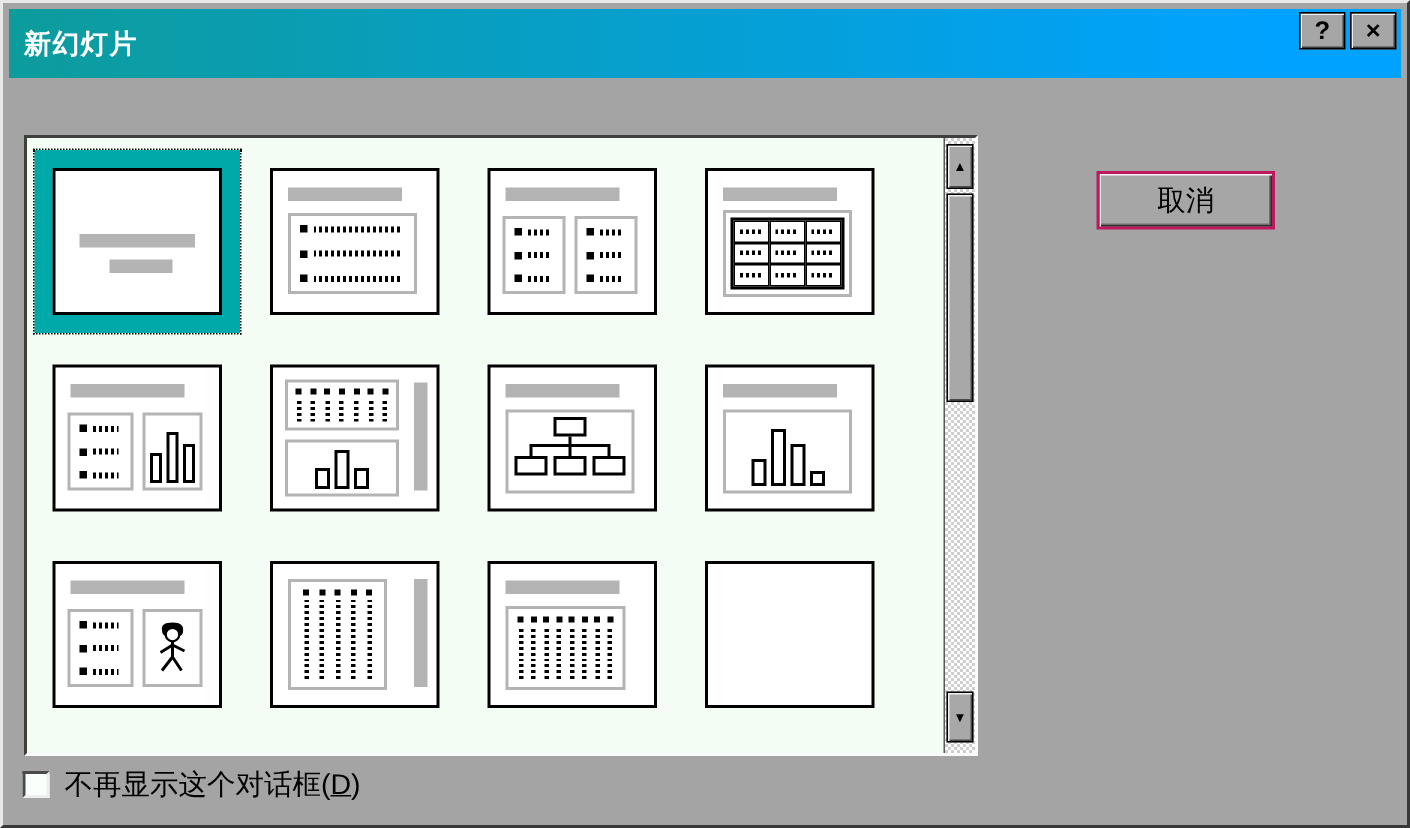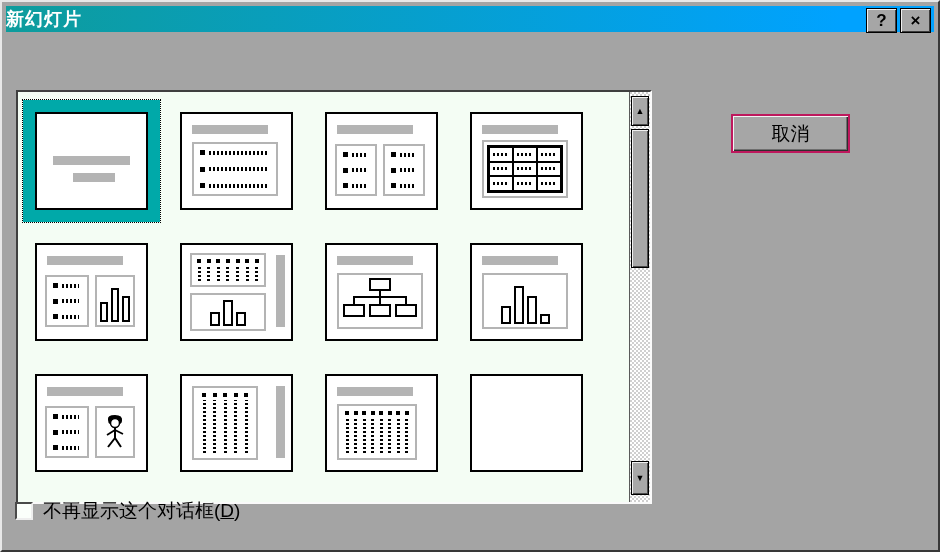--- a/index.html
+++ b/index.html
@@ -4,23 +4,23 @@
 <style>
   html,body { margin:0; padding:0; background:#7f7f7f; }
   * { box-sizing:border-box; }
   .dialog {
     position:relative; width:940px; height:552px; background:#a4a4a4;
     border:2px solid; border-color:#e8e8e8 #383838 #383838 #e8e8e8;
     font-family:"Liberation Sans", sans-serif; color:#000; overflow:hidden;
   }
   
   .titlebar {
-    position:absolute; left:4px; top:4px; right:4px; height:26px;
+    position:absolute; left:4px; top:4px; right:4px; height:46px;
     background:linear-gradient(90deg,#0d9c9c 0%, #00a2ff 90%);
-    display:flex; align-items:center; padding-left:0;
+    display:flex; align-items:center; padding-left:10px;
   }
   .title { color:#fff; font-weight:bold; font-size:18px; letter-spacing:1px; }
   .tb-btns { position:absolute; right:3px; top:2px; display:flex; gap:3px; }
   .tb-btn {
     width:31px; height:25px; background:#a6a6a6; border:1px solid #000;
     box-shadow: inset 1px 1px 0 #f0f0f0, inset -1px -1px 0 #3c3c3c;
     font-weight:bold; font-size:17px; display:flex; align-items:center; justify-content:center;
   }
   
   .prompt { position:absolute; left:14px; top:50px; font-size:19px; }
@@ -92,21 +92,21 @@
     display:flex; align-items:center; justify-content:center; padding:0;
   }
   .ok { top:62px; border:2px solid #000; }
   .cancel { top:112px; border:2px solid #be185d; }
   .descbox {
     position:absolute; left:686px; top:347px; width:245px; height:110px;
     border:2px solid; border-color:#5f5f5f #f2f2f2 #f2f2f2 #5f5f5f;
     display:flex; align-items:center; padding-left:42px; font-size:19px;
   }
   
-  .cbox-row { position:absolute; left:13px; top:496px; display:flex; align-items:center; gap:10px; }
+  .cbox-row { position:absolute; left:13px; top:508px; display:flex; align-items:center; gap:10px; }
   .cbox {
     width:18px; height:18px; background:#fbfffb;
     border:2px solid; border-color:#4a4a4a #eee #eee #4a4a4a;
   }
   .cbox-label { font-size:19px; }
 </style>
 </head>
 <body>
 
 <div class="dialog">

